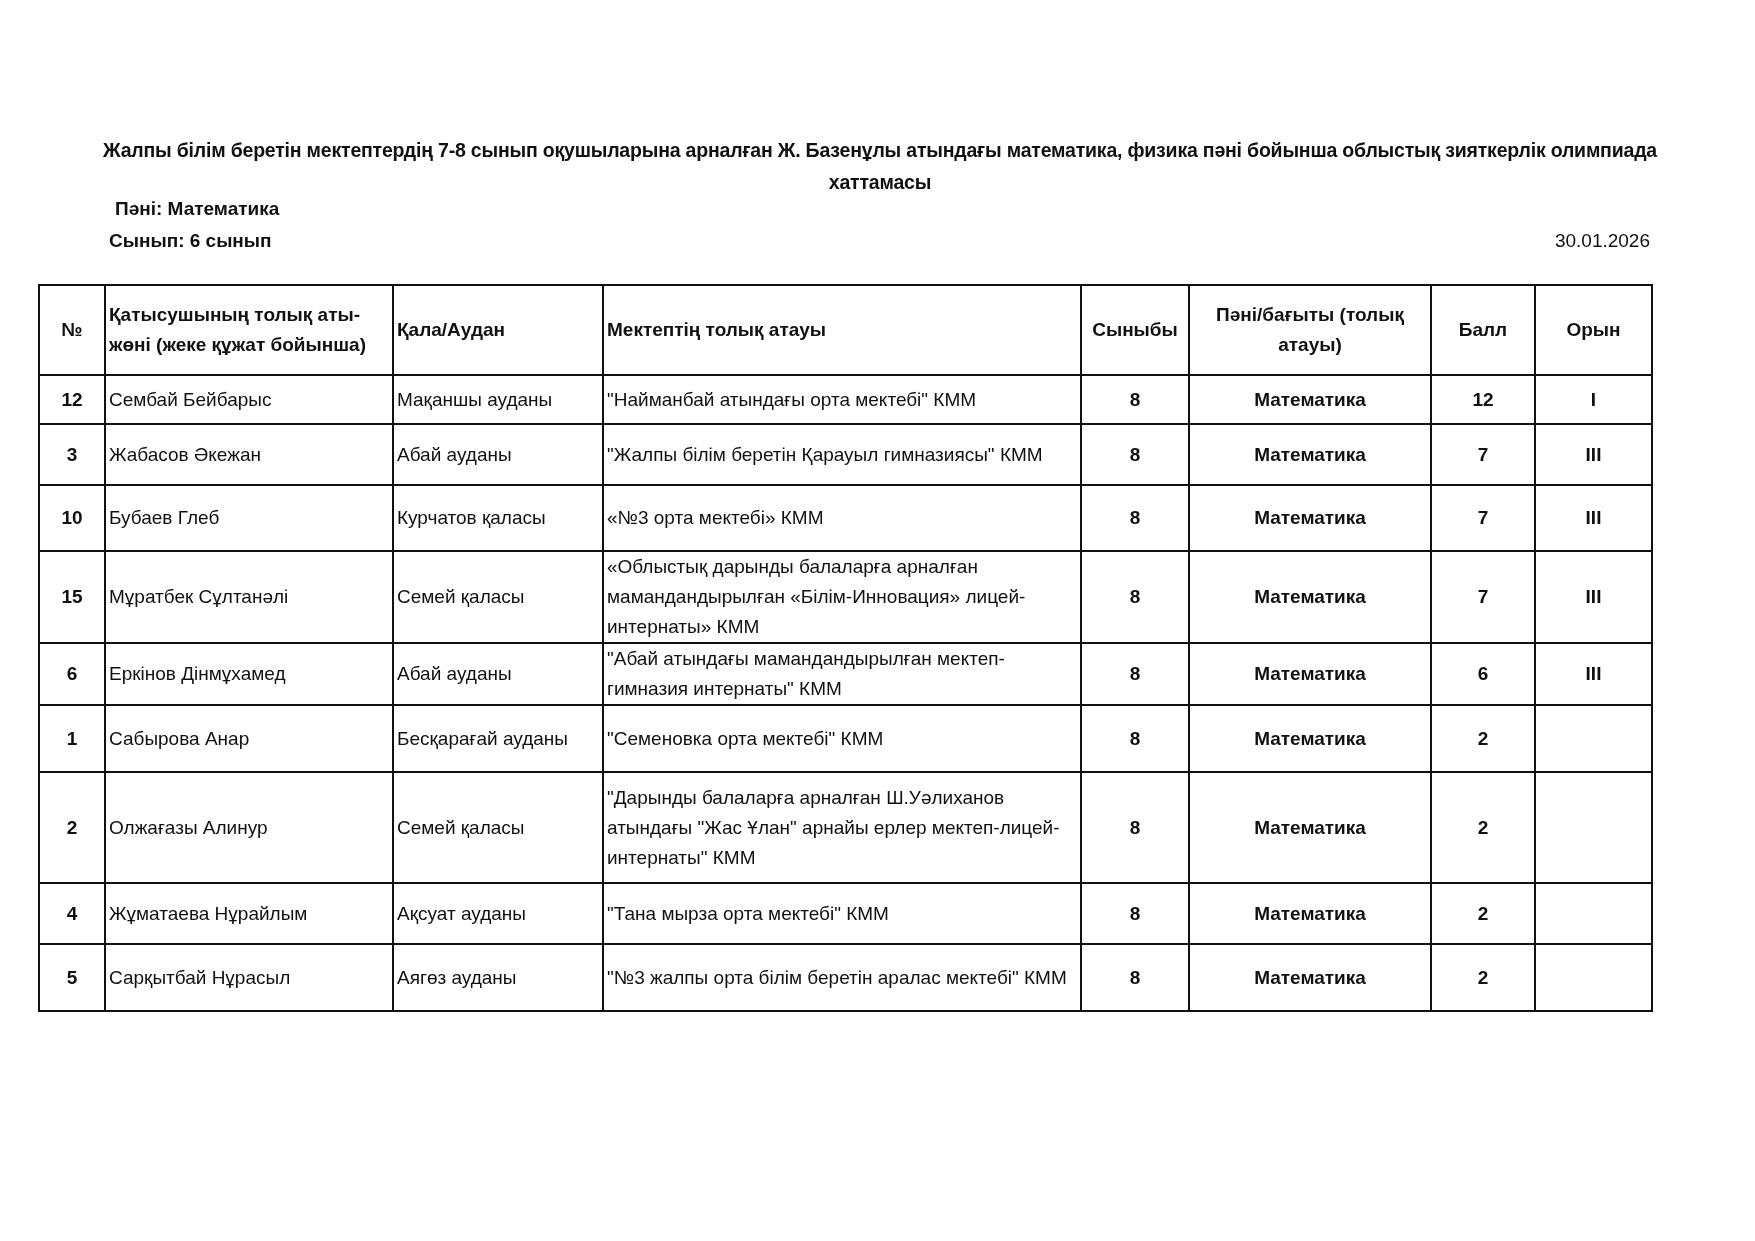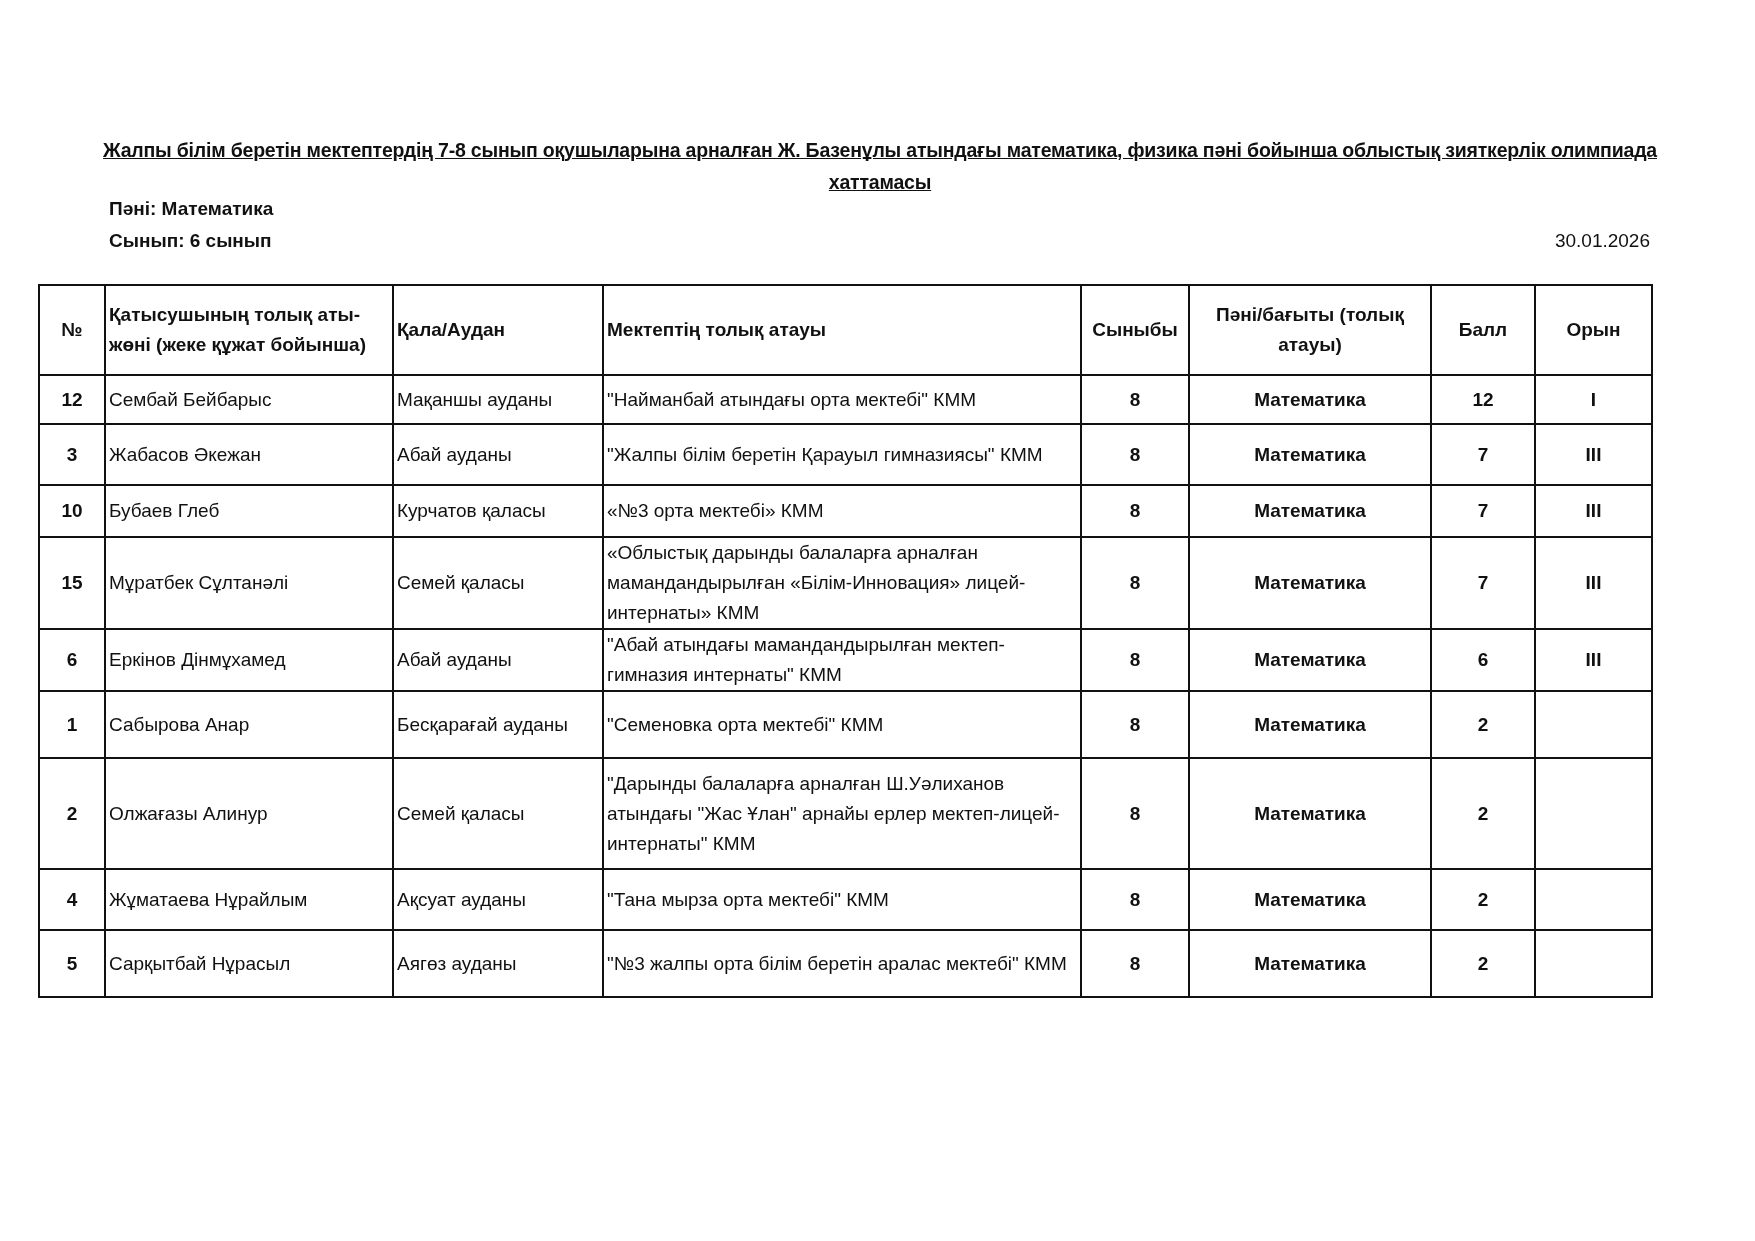--- a/index.html
+++ b/index.html
@@ -4,26 +4,25 @@
 <style>
   html, body { margin: 0; padding: 0; background: #ffffff; }
   body {
     width: 1755px; height: 1241px; position: relative; overflow: hidden;
     font-family: "Liberation Sans", "DejaVu Sans", sans-serif; color: #111111;
   }
   .title {
     position: absolute; left: 60px; width: 1640px; top: 134px;
     text-align: center; font-weight: bold; font-size: 19.5px; line-height: 32px;
     letter-spacing: -0.2px;
-    text-decoration: underline;
   }
   .meta {
     position: absolute; font-weight: bold; font-size: 19px; line-height: 24px;
   }
-  .meta.subject { left: 109px; top: 197px; }
+  .meta.subject { left: 115px; top: 197px; }
   .meta.grade { left: 109px; top: 229px; }
   .date {
     position: absolute; right: 105px; top: 229px; font-size: 19px; line-height: 24px; margin-left: 12px;
   }
   table.results {
     position: absolute; left: 38px; top: 284px; width: 1613px;
     border-collapse: collapse; table-layout: fixed; font-size: 19px;
   }
   table.results th, table.results td {
     border: 2px solid #111111; padding: 0 3px; vertical-align: middle; line-height: 30px;
@@ -78,21 +77,21 @@
     <tr style="height:61px">
       <td class="c">3</td>
       <td>Жабасов Әкежан</td>
       <td>Абай ауданы</td>
       <td>"Жалпы білім беретін Қарауыл гимназиясы" КММ</td>
       <td class="c">8</td>
       <td class="c">Математика</td>
       <td class="c">7</td>
       <td class="c">III</td>
     </tr>
-    <tr style="height:52px">
+    <tr style="height:66px">
       <td class="c">10</td>
       <td>Бубаев Глеб</td>
       <td>Курчатов қаласы</td>
       <td>«№3 орта мектебі» КММ</td>
       <td class="c">8</td>
       <td class="c">Математика</td>
       <td class="c">7</td>
       <td class="c">III</td>
     </tr>
     <tr style="height:92px">

